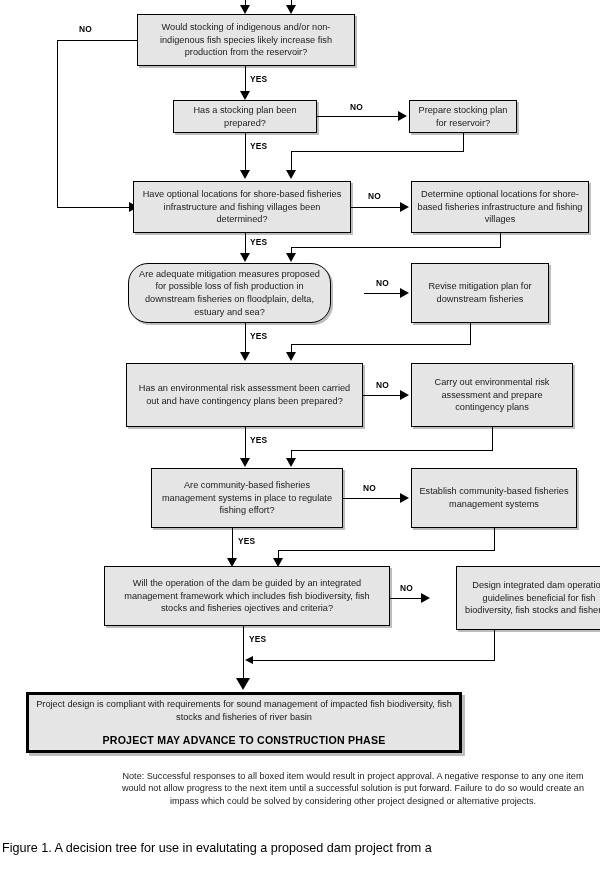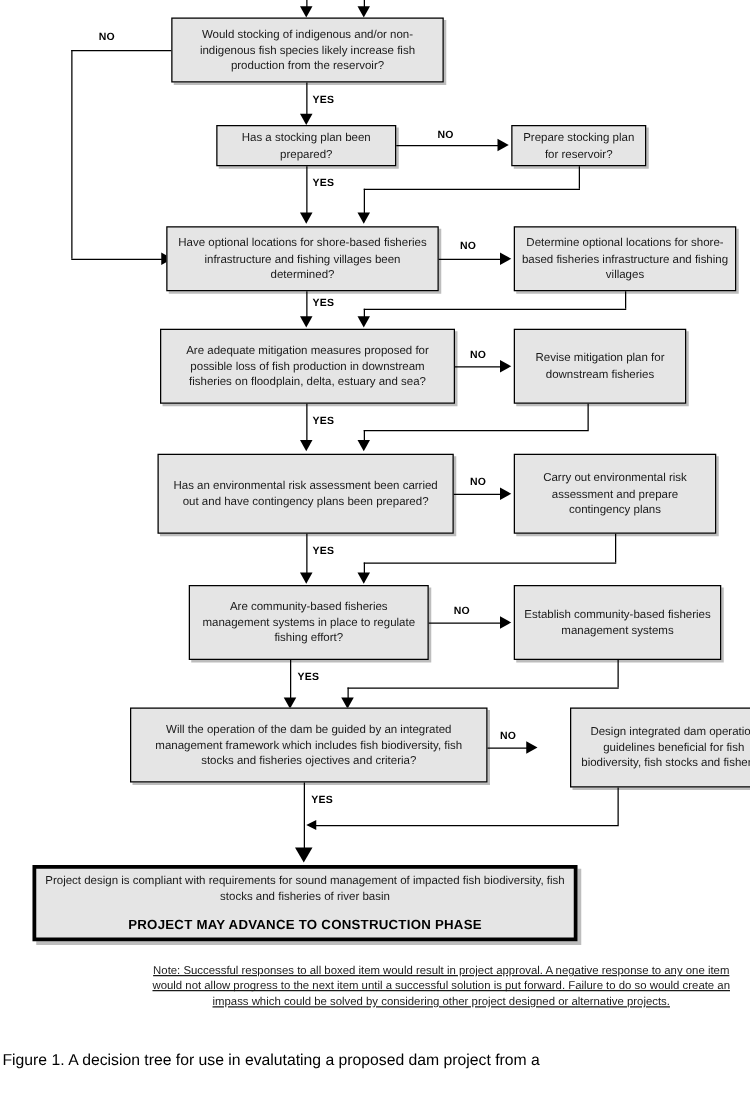--- a/index.html
+++ b/index.html
@@ -91,21 +91,20 @@
     font-weight: bold;
     color: #000;
     letter-spacing: 0.2px;
   }
   .note {
     position: absolute;
     text-align: center;
     font-size: 9.1px;
     line-height: 12.4px;
     color: #1a1a1a;
-    text-decoration: underline;
   }
   .caption {
     position: absolute;
     font-size: 12.6px;
     font-weight: normal;
     color: #000;
     line-height: 17px;
   }
   .caption .l2 { display: block; margin-left: 58px; }
 </style>
@@ -166,21 +165,21 @@
 
   <div class="vline" style="left:245px; top:233px; height:26px;"></div>
   <div class="arrow-down" style="left:240px; top:253px;"></div>
   <div class="label" style="left:250px; top:237px;">YES</div>
 
   <div class="vline thin" style="left:500px; top:233px; height:14px;"></div>
   <div class="hline thin" style="left:291px; top:247px; width:210px;"></div>
   <div class="vline thin" style="left:291px; top:247px; height:10px;"></div>
   <div class="arrow-down" style="left:286px; top:253px;"></div>
 
-  <div class="box" style="left:128px; top:263px; width:236px; height:60px;">
+  <div class="box" style="left:128px; top:263px; width:203px; height:60px;border-radius:20px;">
     <span>Are adequate mitigation measures proposed for possible loss of fish production in downstream fisheries on floodplain, delta, estuary and sea?</span>
   </div>
   <div class="box" style="left:411px; top:263px; width:138px; height:60px;">
     <span>Revise mitigation plan for downstream fisheries</span>
   </div>
 
   <div class="hline" style="left:364px; top:293px; width:38px;"></div>
   <div class="arrow-right" style="left:400px; top:288px;"></div>
   <div class="label" style="left:376px; top:278px;">NO</div>
 

